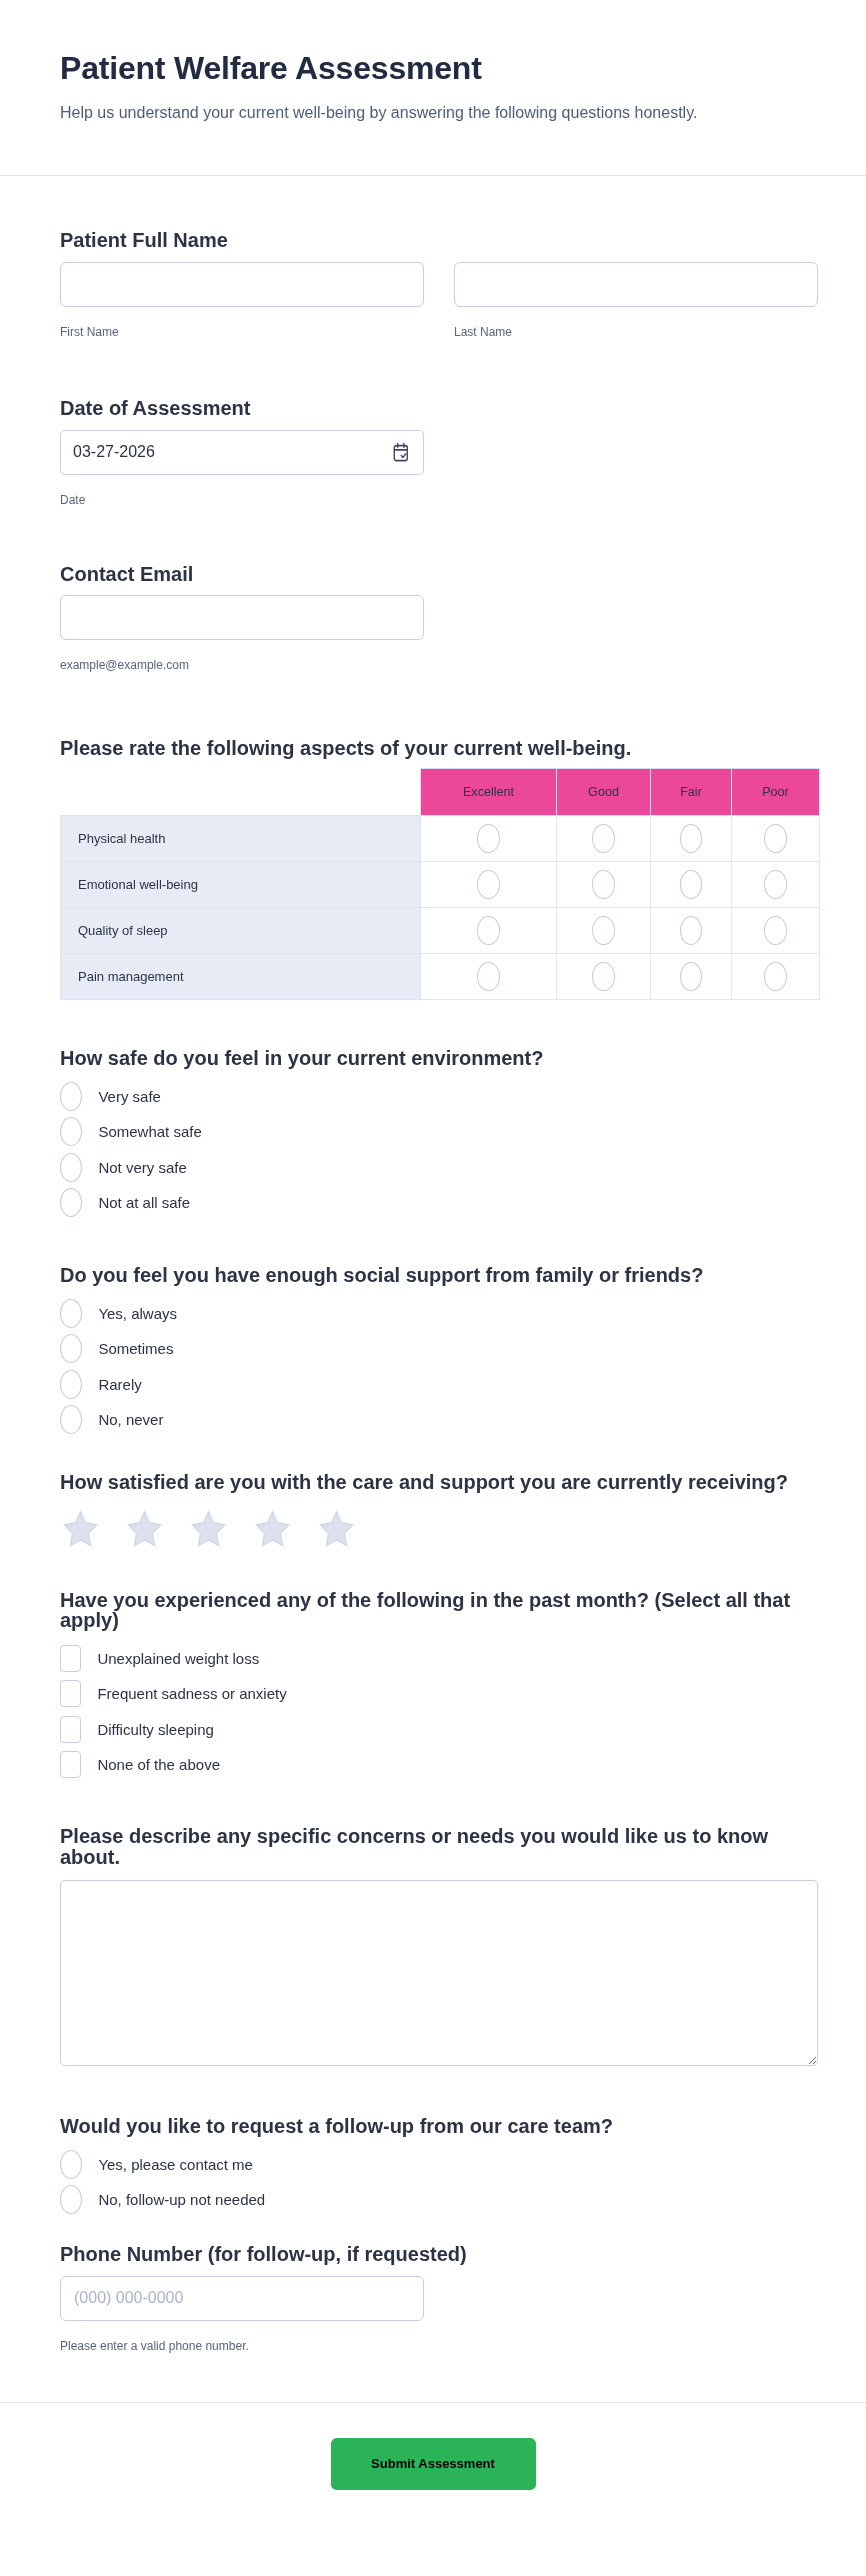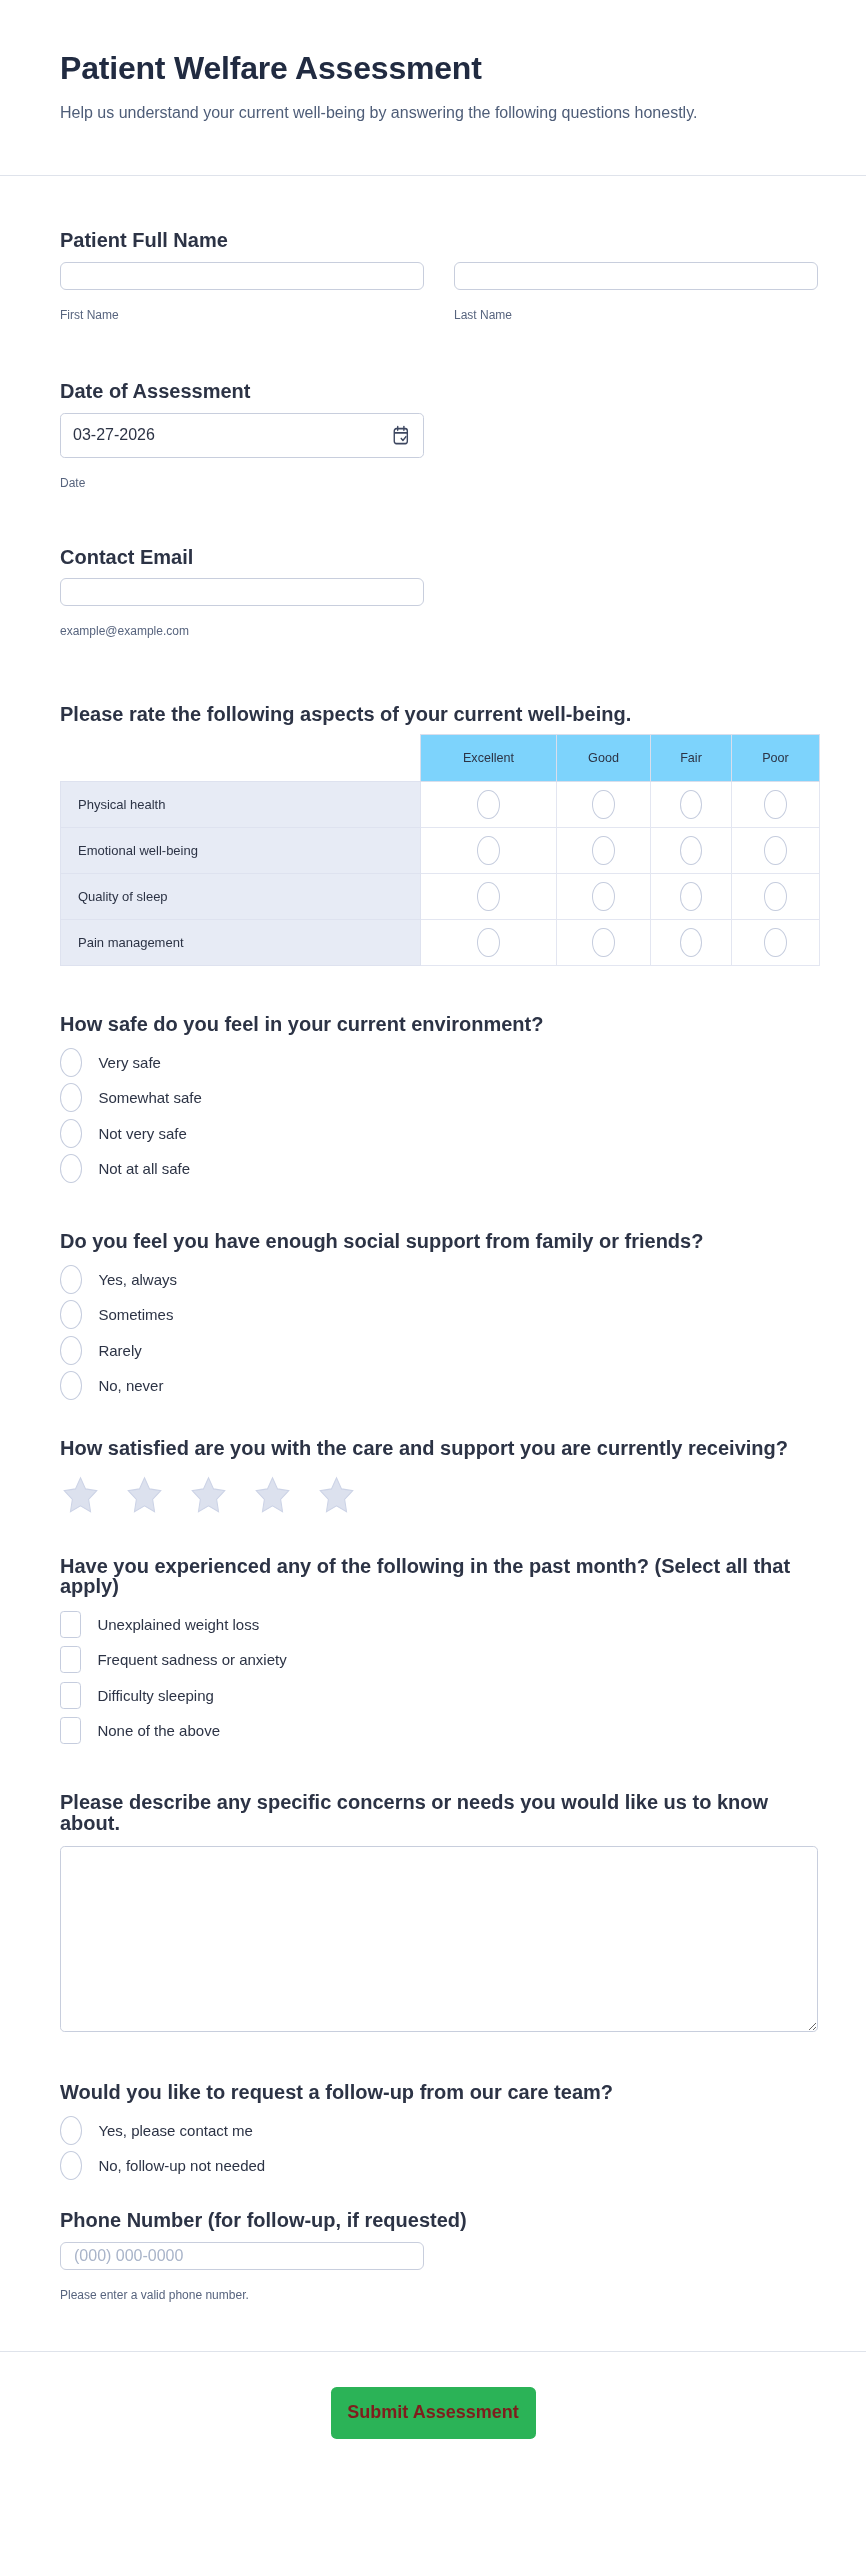--- a/index.html
+++ b/index.html
@@ -29,21 +29,21 @@
     font-size: 20px; font-weight: 600; color: #2c3345; line-height: 20.5px;
   }
   .sub-label { margin-top: 17px; font-size: 12px; color: #57647e; line-height: 16px; }
 
   .mt58 { margin-top: 54px; } .mt62 { margin-top: 58px; } .mt60 { margin-top: 56px; }
   .mt70 { margin-top: 65px; } .mt52 { margin-top: 48px; } .mt46 { margin-top: 38px; }
   .mt40 { margin-top: 37px; } .mt50 { margin-top: 47px; } .mt54 { margin-top: 50px; }
   .mt32 { margin-top: 30px; }
 
   .text-input {
-    display: block; height: 28px; width: 364px;
+    display: block; height: 45px; width: 364px;
     border: 0.9px solid #c8cedd; border-radius: 6px; background: #fff;
     font-family: inherit; font-size: 16px; color: #2c3345;
     padding: 0 13px; outline: none;
   }
   .text-input::placeholder { color: #a9b4c9; }
   .full-row { display: flex; gap: 30px; margin-top: 11.2px; }
   .name-col { flex: 1; }
   .name-col .text-input { width: 100%; }
 
   .date-box {
@@ -52,21 +52,21 @@
     display: flex; align-items: center; justify-content: space-between;
     padding: 0 12px; cursor: pointer;
   }
   .date-value { font-size: 16px; color: #2c3345; }
   .cal-icon { width: 19.6px; height: 22.4px; }
 
   
   .matrix { width: 100%; border-collapse: collapse; table-layout: fixed; margin-top: 9.3px; }
   .matrix th, .matrix td { height: 46px; }
   .matrix th.m-col {
-    height: 47px; background: #7dd3fc; border: 0.9px solid #d9deec;
+    height: 47px; background: #ec4899; border: 0.9px solid #d9deec;
     font-size: 12.6px; font-weight: 500; color: #2c3345; text-align: center;
   }
   .matrix th.corner { background: transparent; border: none; }
   .matrix td.m-label {
     background: #e7ebf5; border: 0.9px solid #dee2ef;
     font-size: 13px; font-weight: 400; color: #2c3345;
     text-align: left; padding-left: 17px;
   }
   .matrix td.m-cell { background: #fff; border: 0.9px solid #e3e6f1; text-align: center; }
 
@@ -96,22 +96,22 @@
     display: block; margin-top: 13px; width: 100%; height: 186px;
     border: 0.9px solid #c8cedd; border-radius: 4.7px;
     font-family: inherit; font-size: 16px; color: #2c3345;
     padding: 11.2px 13px; resize: both; outline: none;
   }
 
   
   .form-footer { padding-top: 35px; padding-bottom: 49px; text-align: center; }
   .submit-btn {
     width: 205px; height: 52px; background: #2bb357; border: none;
-    border-radius: 5.6px; color: #7f1d1d; font-family: inherit;
-    font-size: 18px; font-weight: 600; cursor: pointer;
+    border-radius: 5.6px; color: #000000; font-family: inherit;
+    font-size: 13px; font-weight: 600; cursor: pointer;
   }
 </style>
 </head>
 <body>
 
 <div class="form-header content-pad">
   <h1 class="form-title">Patient Welfare Assessment</h1>
   <p class="form-subtitle">Help us understand your current well-being by answering the following questions honestly.</p>
 </div>
 

